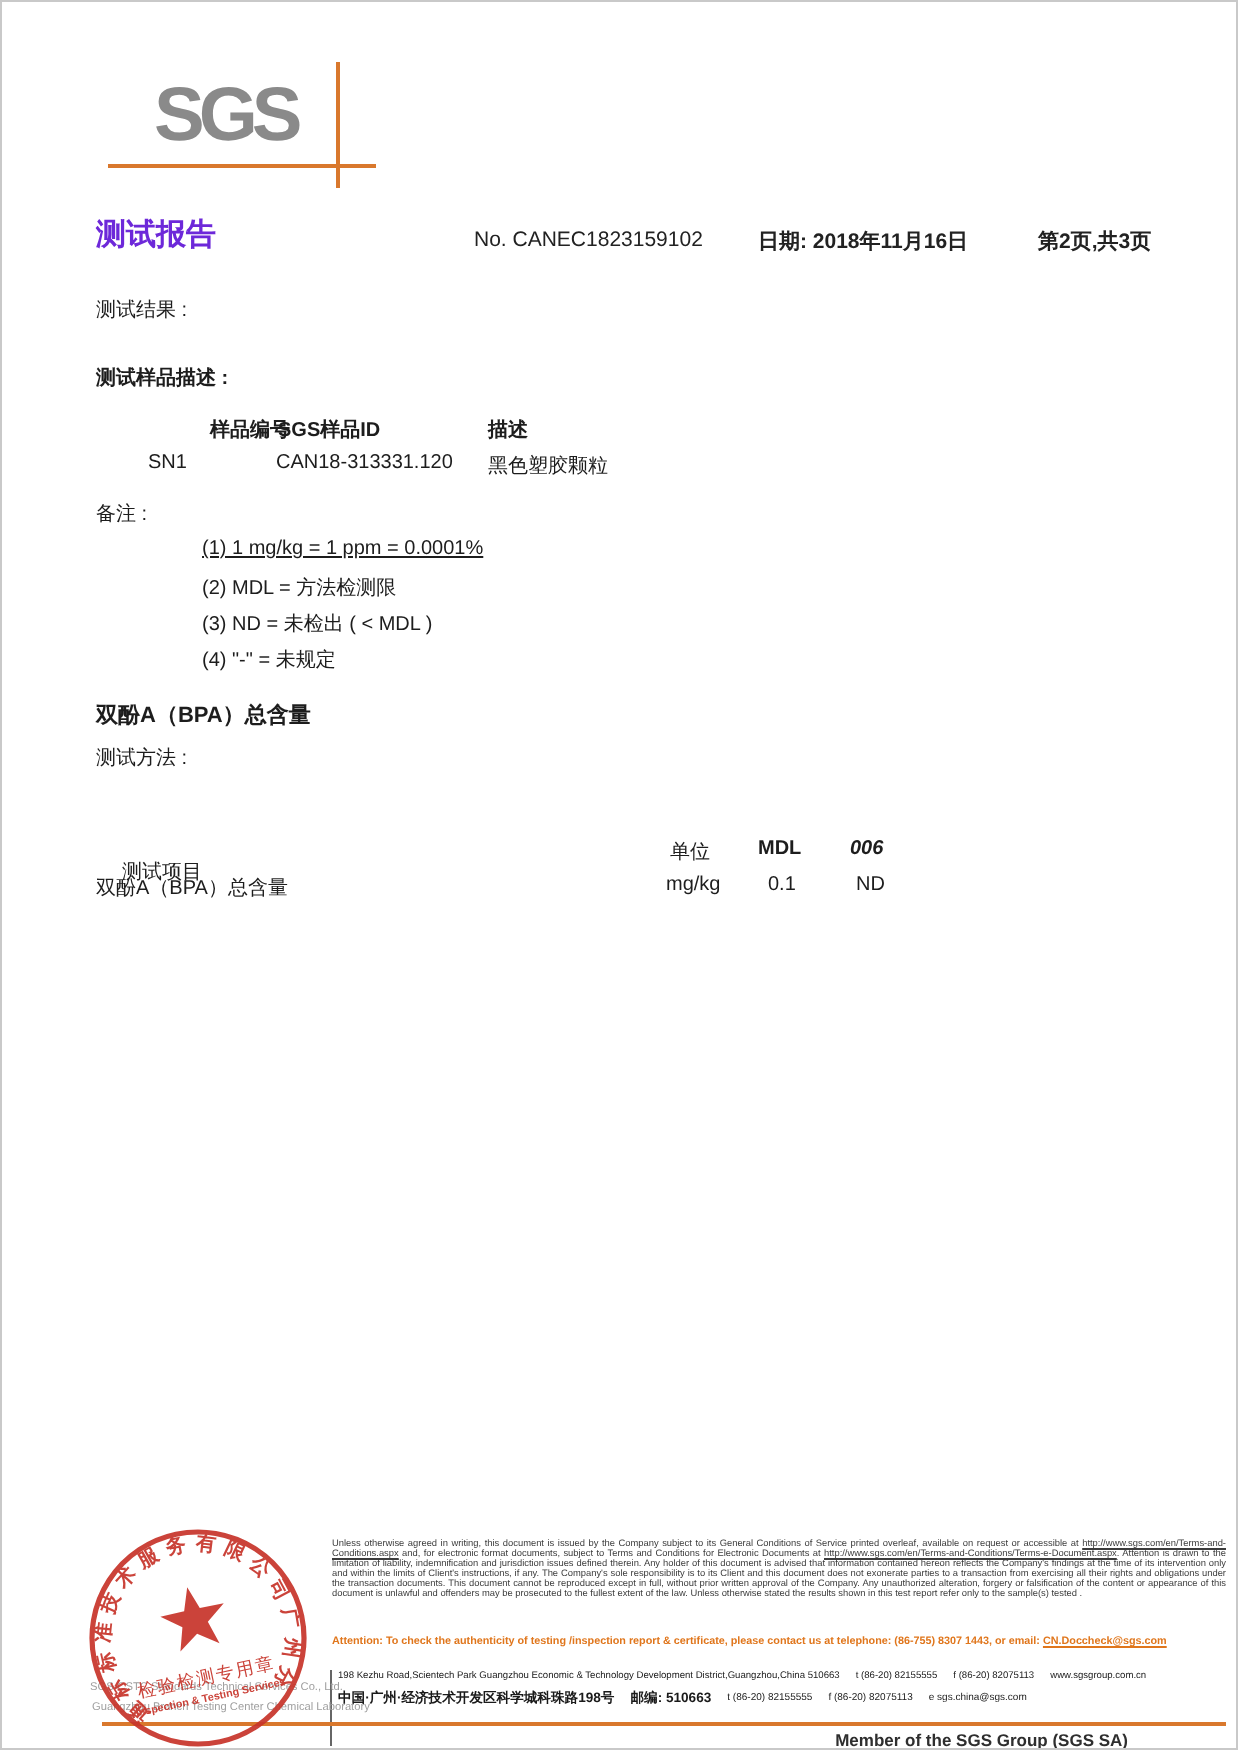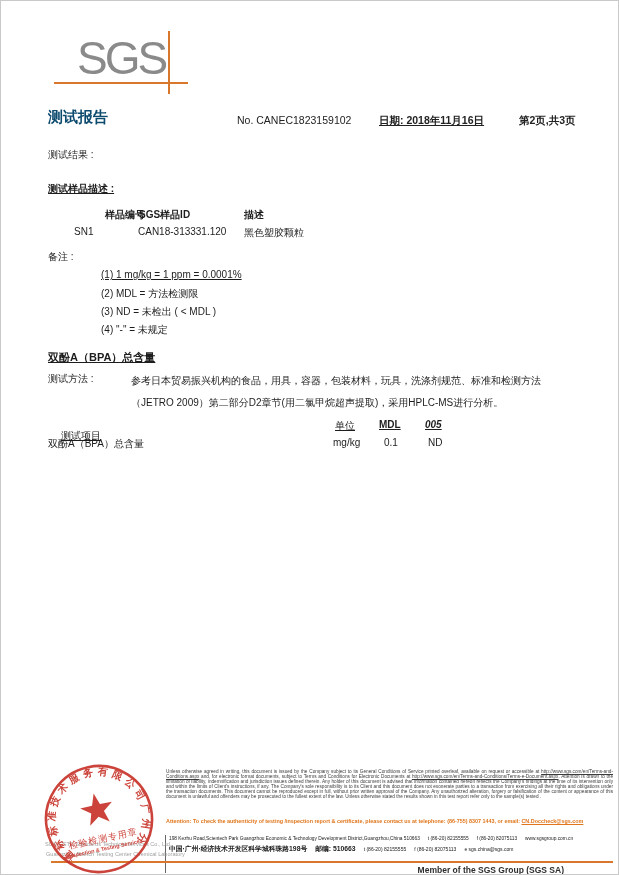--- a/index.html
+++ b/index.html
@@ -6,34 +6,34 @@
   html,body { background:#ffffff; }
   body { font-family:"Liberation Sans","DejaVu Sans",sans-serif; color:#222; }
   .page {
     position:relative; width:619px; height:875px; background:#fff;
     border:1px solid #c9c9c9; overflow:hidden;
     font-family:"Liberation Sans","DejaVu Sans",sans-serif;
   }
   .abs { position:absolute; white-space:nowrap; }
 
   
-  .logo-text { left:76px; top:34px; font-size:46px; line-height:46px; font-weight:normal;
+  .logo-text { left:76px; top:34px; font-size:38px; line-height:46px; font-weight:bold;
                color:#8a8a8a; letter-spacing:-3px; }
   .logo-hline { left:53px; top:81px; width:134px; height:2px; background:#d9782d; }
   .logo-vline { left:167px; top:30px; width:2px; height:63px; background:#d9782d; }
 
   
-  .doc-title  { left:47px;  top:107px; font-size:15px; font-weight:bold; color:#0c4a6e; }
+  .doc-title  { left:47px;  top:107px; font-size:15px; font-weight:bold; color:#6d28d9; }
   .report-no  { left:204px; top:113px; font-size:10.5px; font-weight:normal;margin-left:32px; }
-  .date-lab   { left:378px; top:113px; font-size:10.5px; font-weight:bold;text-decoration:underline; }
+  .date-lab   { left:378px; top:113px; font-size:10.5px; font-weight:bold; }
   .page-lab   { left:518px; top:113px; font-size:10.5px; font-weight:bold; }
 
   .t10 { font-size:10px; color:#1d1d1d; }
   .bold { font-weight:bold; }
-  .und { text-decoration:underline; }
+  .und { }
   .ital { font-style:italic; }
 
   .results-label  { left:47px; top:147px; }
   .sample-heading { left:47px; top:181px; }
 
   .s-h1 { left:60px;  top:207px;margin-left:44px; } .s-h2 { left:138px; top:207px; } .s-h3 { left:243px; top:207px; }
   .s-d1 { left:73px;  top:225px; } .s-d2 { left:137px; top:225px; } .s-d3 { left:243px; top:225px; }
 
   .notes-label { left:47px; top:249px; }
   .note-0 { left:100px; top:268px;text-decoration:underline; } .note-1 { left:100px; top:286px; }
@@ -96,26 +96,25 @@
   <div class="abs t10 s-d3">黑色塑胶颗粒</div>
 
   <div class="abs t10 notes-label">备注 :</div>
   <div class="abs t10 note-0">(1) 1 mg/kg = 1 ppm = 0.0001%</div>
   <div class="abs t10 note-1">(2) MDL = 方法检测限</div>
   <div class="abs t10 note-2">(3) ND = 未检出 ( &lt; MDL )</div>
   <div class="abs t10 note-3">(4) "-" = 未规定</div>
 
   <div class="abs t10 bold und bpa-heading">双酚A（BPA）总含量</div>
   <div class="abs t10 method-label">测试方法 :</div>
-  <div class="abs t10 method-text">参考日本贸易振兴机构的食品，用具，容器，包装材料，玩具，洗涤剂规范、标准和检测方法（JETRO 2009）第二部分D2章节(用二氯甲烷超声提取)，采用HPLC-MS进行分析。</div>
 
   <div class="abs t10 und rt-h1">测试项目</div>
   <div class="abs t10 und rt-h2">单位</div>
   <div class="abs t10 und bold rt-h3">MDL</div>
-  <div class="abs t10 und bold ital rt-h4">005</div>
+  <div class="abs t10 und bold ital rt-h4">006</div>
   <div class="abs t10 rt-d1">双酚A（BPA）总含量</div>
   <div class="abs t10 rt-d2">mg/kg</div>
   <div class="abs t10 rt-d3">0.1</div>
   <div class="abs t10 rt-d4">ND</div>
 
   <div class="abs legal"><span>Unless otherwise agreed in writing, this document is issued by the Company subject to its General Conditions of Service printed overleaf, available on request or accessible at </span><span class="lk">http://www.sgs.com/en/Terms-and-Conditions.aspx</span><span> and, for electronic format documents, subject to Terms and Conditions for Electronic Documents at </span><span class="lk">http://www.sgs.com/en/Terms-and-Conditions/Terms-e-Document.aspx</span><span>. Attention is drawn to the limitation of liability, indemnification and jurisdiction issues defined therein. Any holder of this document is advised that information contained hereon reflects the Company's findings at the time of its intervention only and within the limits of Client's instructions, if any. The Company's sole responsibility is to its Client and this document does not exonerate parties to a transaction from exercising all their rights and obligations under the transaction documents. This document cannot be reproduced except in full, without prior written approval of the Company. Any unauthorized alteration, forgery or falsification of the content or appearance of this document is unlawful and offenders may be prosecuted to the fullest extent of the law. Unless otherwise stated the results shown in this test report refer only to the sample(s) tested .</span></div>
 
   <div class="abs attention"><span>Attention: To check the authenticity of testing /inspection report &amp; certificate, please contact us at telephone: (86-755) 8307 1443, or email: </span><span class="em">CN.Doccheck@sgs.com</span></div>
 
   <div class="abs addr1">

